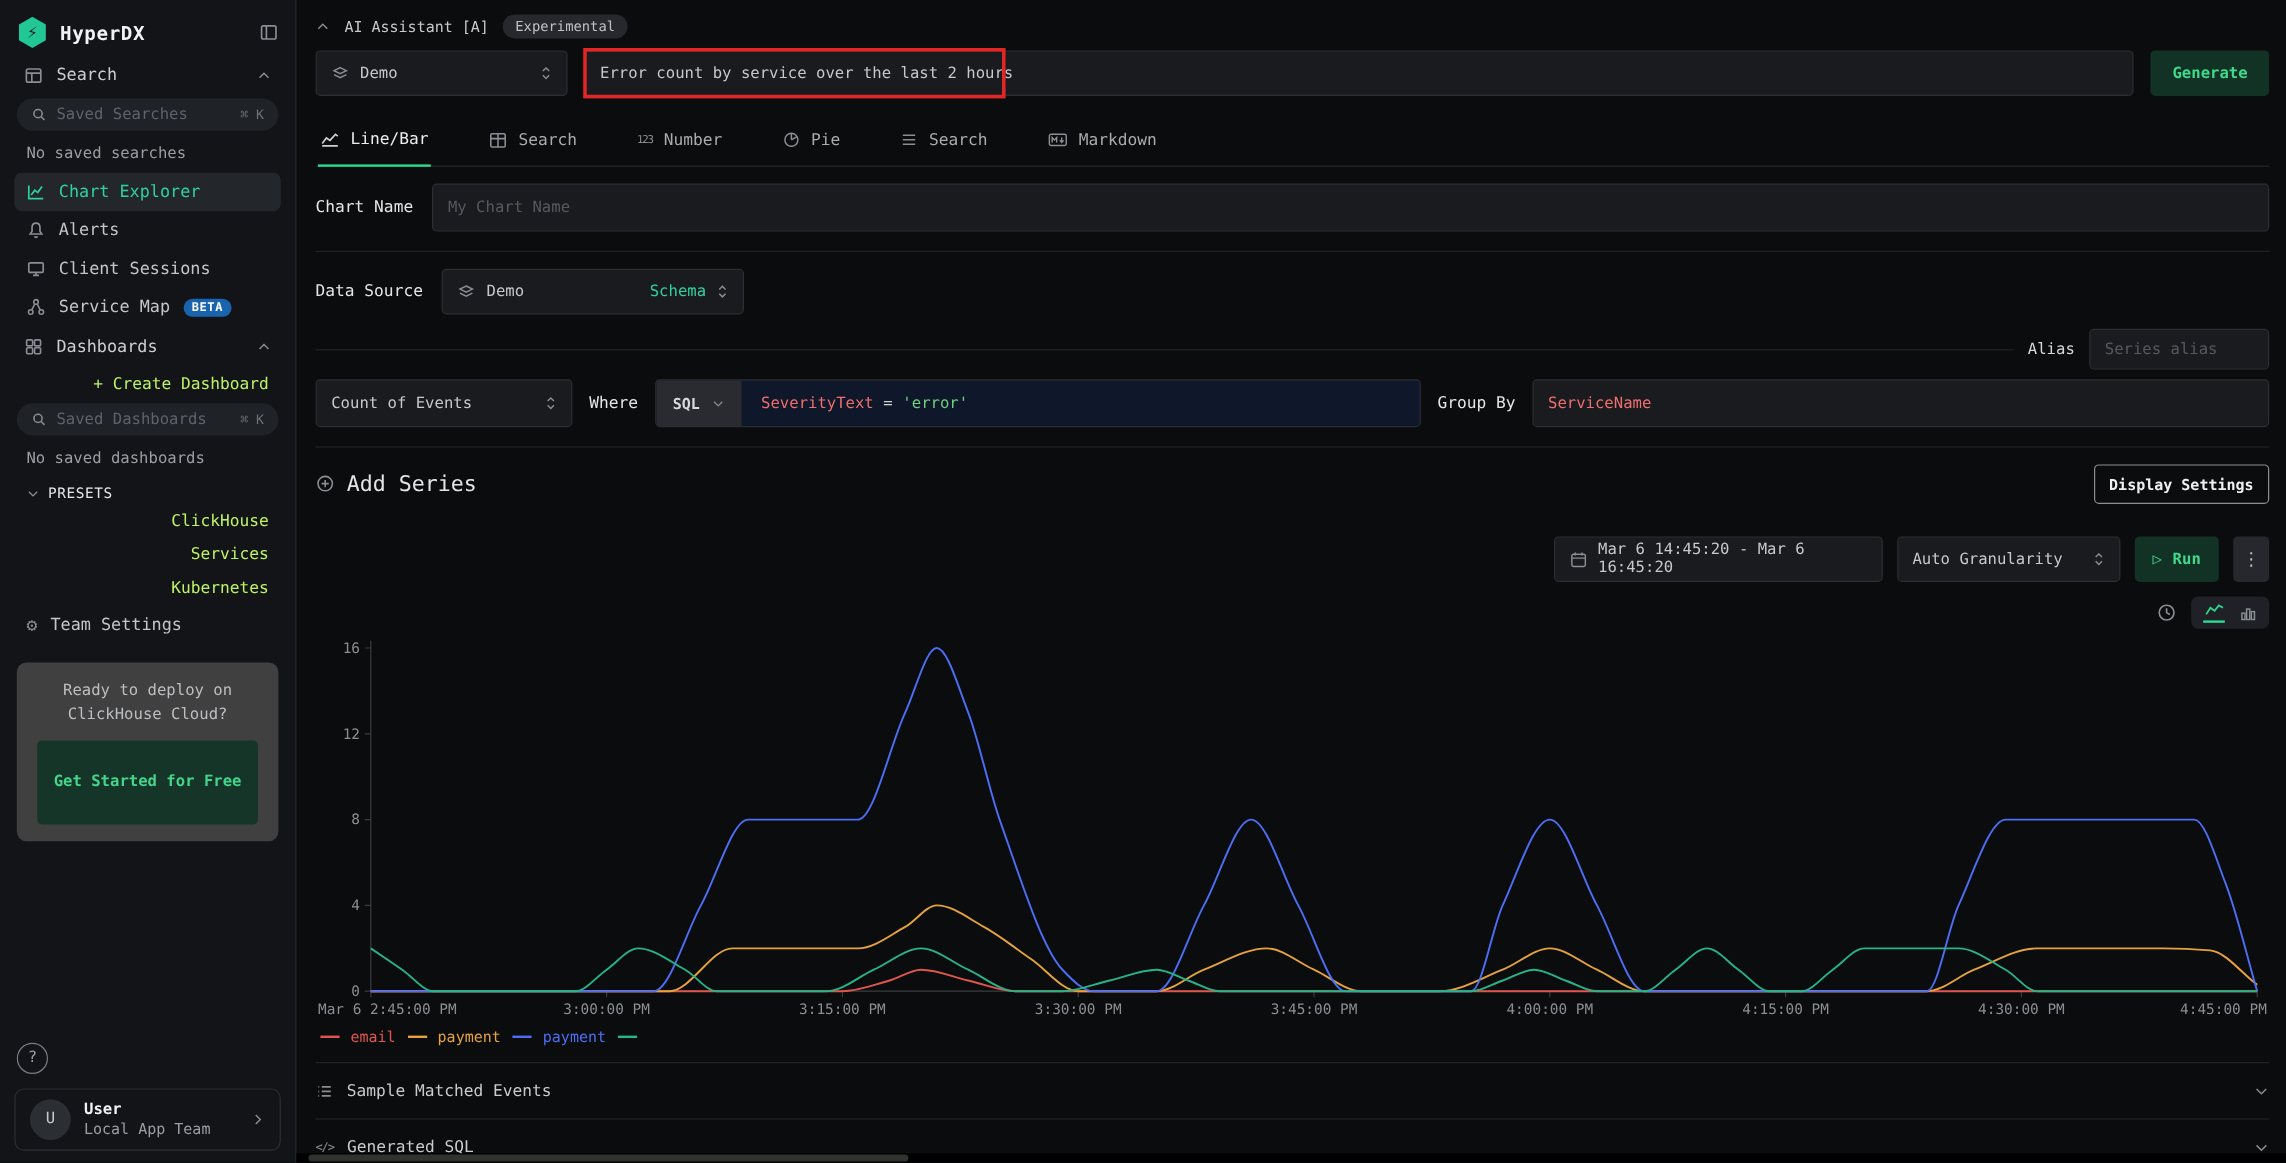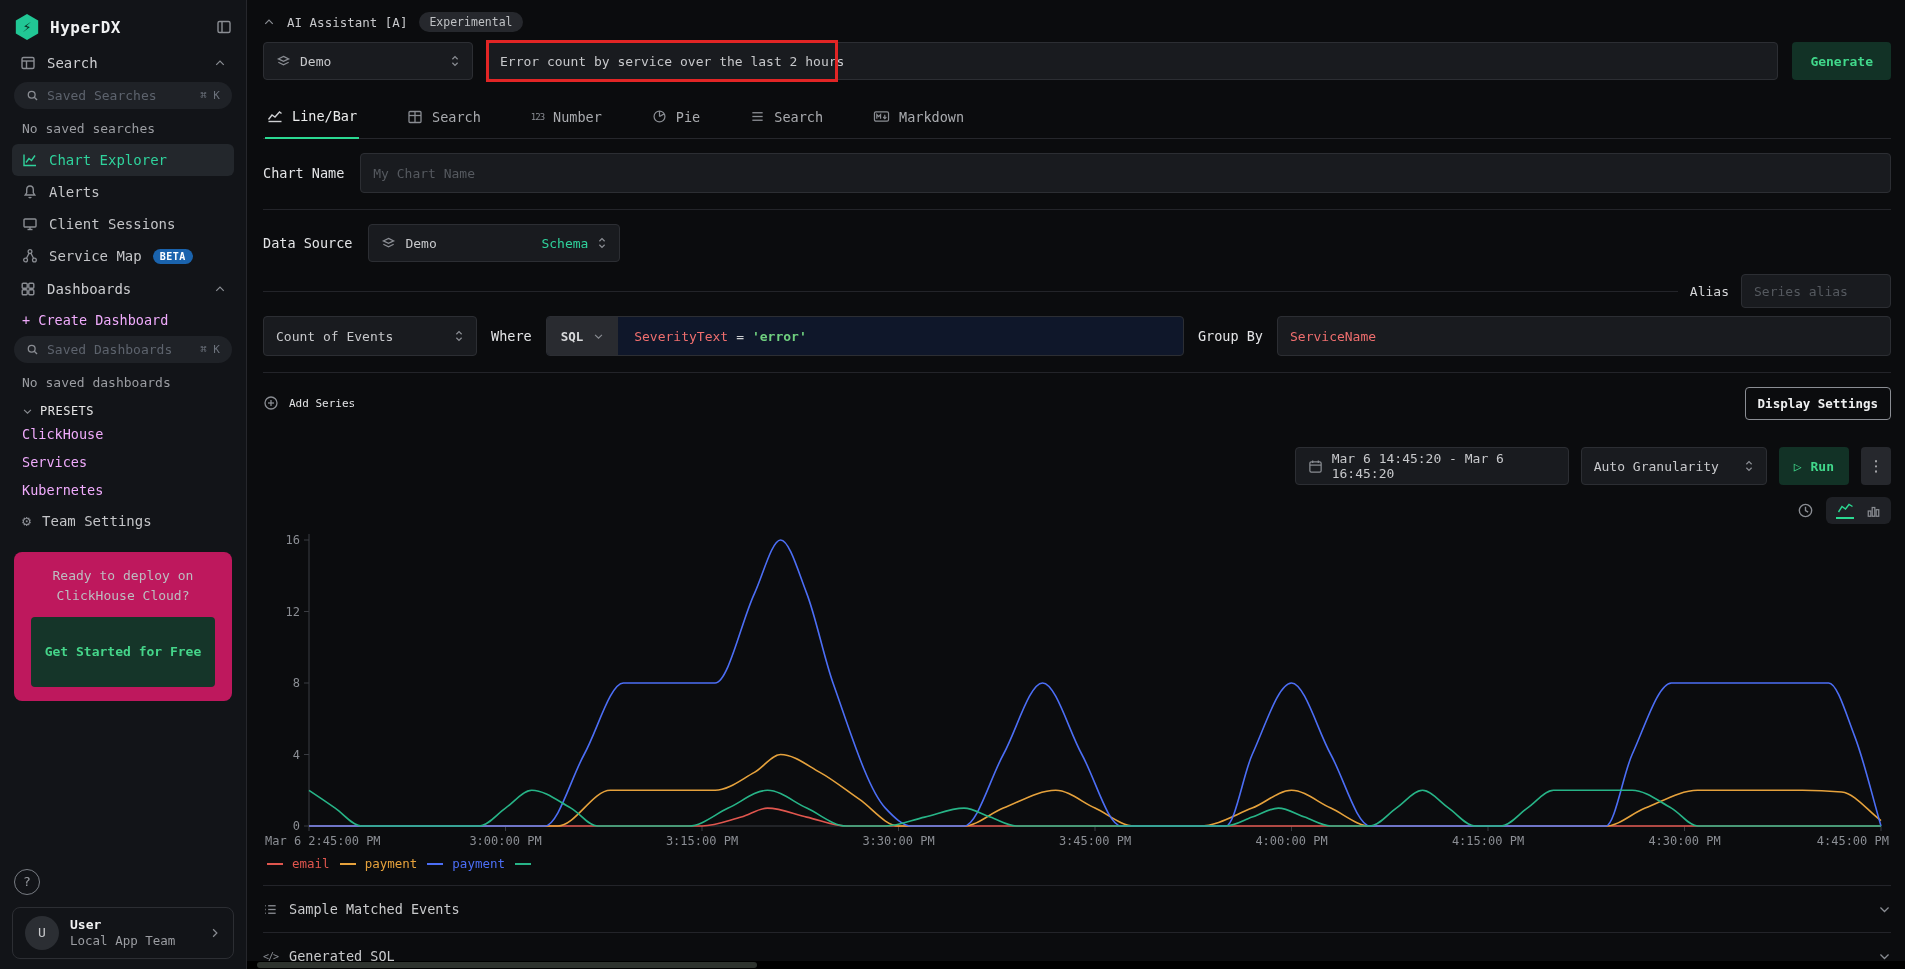--- a/index.html
+++ b/index.html
@@ -31,23 +31,23 @@
   .nav-item.active { background:#23272c; color:#2fd29c; }
   .nav-item.active .icon { color:#2fd29c; }
   .pill-input {
     display:flex; align-items:center; gap:8px; background:#1f2227; border-radius:16px;
     padding:6px 12px; margin:2px 2px 6px 2px; color:#5d636d; font-size:13px;
   }
   .pill-input .ph { flex:1; }
   .kbd { color:#6c727c; font-size:11px; }
   .muted-line { color:#9b9da2; font-size:13px; padding:6px 10px 8px 10px; }
   .beta-badge { background:#1a63ad; color:#fff; font-size:10px; font-weight:bold; padding:2px 7px; border-radius:10px; letter-spacing:.5px; }
-  .subtle-item { color:#f0abfc; font-size:13.5px; padding:6px 10px; cursor:pointer; }
+  .subtle-item { color:#bef264; font-size:13.5px; padding:6px 10px; cursor:pointer;text-align:right; }
   .presets-label { display:flex; align-items:center; gap:7px; color:#e5e5e5; font-size:12px; padding:6px 10px 2px 10px; letter-spacing:.5px; }
-  .promo-card { background:#be185d; border-radius:8px; padding:14px 12px; text-align:center; color:#bcbec1; font-size:13px; margin:14px 2px 0 2px; line-height:1.5; }
+  .promo-card { background:#404040; border-radius:8px; padding:14px 12px; text-align:center; color:#bcbec1; font-size:13px; margin:14px 2px 0 2px; line-height:1.5; }
   .promo-cta { display:inline-block; margin-top:12px; background:#153529; color:#45d58a; font-weight:bold; border-radius:4px; padding:25px 14px; font-size:13px; cursor:pointer; }
   .sidebar-spacer { flex:1; }
   .help-circle { width:26px; height:26px; border:1.5px solid #787c83; border-radius:50%; display:flex; align-items:center; justify-content:center; color:#9a9da2; font-size:13px; margin:0 0 12px 2px; cursor:pointer; }
   .user-card { border:1px solid #2c2e33; border-radius:8px; padding:8px 12px; display:flex; align-items:center; gap:11px; cursor:pointer; }
   .avatar { width:34px; height:34px; border-radius:50%; background:#2b2e33; color:#c8c9cc; display:flex; align-items:center; justify-content:center; font-size:13px; }
   .user-meta { flex:1; line-height:1.35; }
   .user-name { color:#f0f1f2; font-weight:bold; font-size:13px; }
   .user-team { color:#9b9da2; font-size:12.5px; }
 
   
@@ -85,25 +85,25 @@
   .alias-label { color:#d6d7d9; font-size:13px; }
   .alias-input { width:150px; height:34px; }
 
   .series-row { margin-top:8px; display:flex; align-items:center; gap:14px; height:40px; }
   .agg-select { width:214px; height:40px; justify-content:space-between; }
   .sql-group { flex:1; display:flex; align-items:stretch; border:1px solid #2c2e33; border-radius:4px; background:#0f172a; height:40px; overflow:hidden; }
   .sql-lang { background:#292b30; display:flex; align-items:center; gap:10px; padding:0 14px; font-weight:bold; color:#d9dadc; font-size:12.5px; cursor:pointer; }
   .sql-text { display:flex; align-items:center; gap:8px; padding:0 16px; font-size:13px; }
   .tok-field { color:#ef6e6e; }
   .tok-op { color:#ced0d3; }
-  .tok-str { color:#6fcf7f;font-weight:bold; }
+  .tok-str { color:#6fcf7f; }
   .groupby-input { width:614px; height:40px; }
 
   .add-series-row { margin-top:14px; display:flex; align-items:center; height:32px; }
-  .add-series { display:flex; align-items:center; gap:10px; color:#e3e4e6; font-size:11px; cursor:pointer; }
+  .add-series { display:flex; align-items:center; gap:10px; color:#e3e4e6; font-size:18px; cursor:pointer; }
   .display-settings { margin-left:auto; border:1px solid #8b8e94; border-radius:4px; color:#eff0f1; font-weight:bold; font-size:12.5px; padding:8px 12px; cursor:pointer; }
 
   .controls-row { margin-top:28px; display:flex; justify-content:flex-end; align-items:center; gap:12px; height:38px; }
   .date-input { width:274px; }
   .gran-select { width:186px; justify-content:space-between; }
   .run-btn { background:#123226; color:#41d88b; font-weight:bold; border-radius:4px; height:38px; padding:0 15px; display:flex; align-items:center; gap:9px; font-size:13px; cursor:pointer; }
   .dots-btn { background:#26282d; border-radius:4px; width:30px; height:38px; display:flex; align-items:center; justify-content:center; color:#c1c2c5; font-size:15px; cursor:pointer; }
 
   .tools-row { margin-top:12px; display:flex; justify-content:flex-end; align-items:center; gap:12px; height:30px; }
   .toggle-group { background:#1f2126; border-radius:6px; display:flex; align-items:center; gap:12px; padding:5px 10px; }

